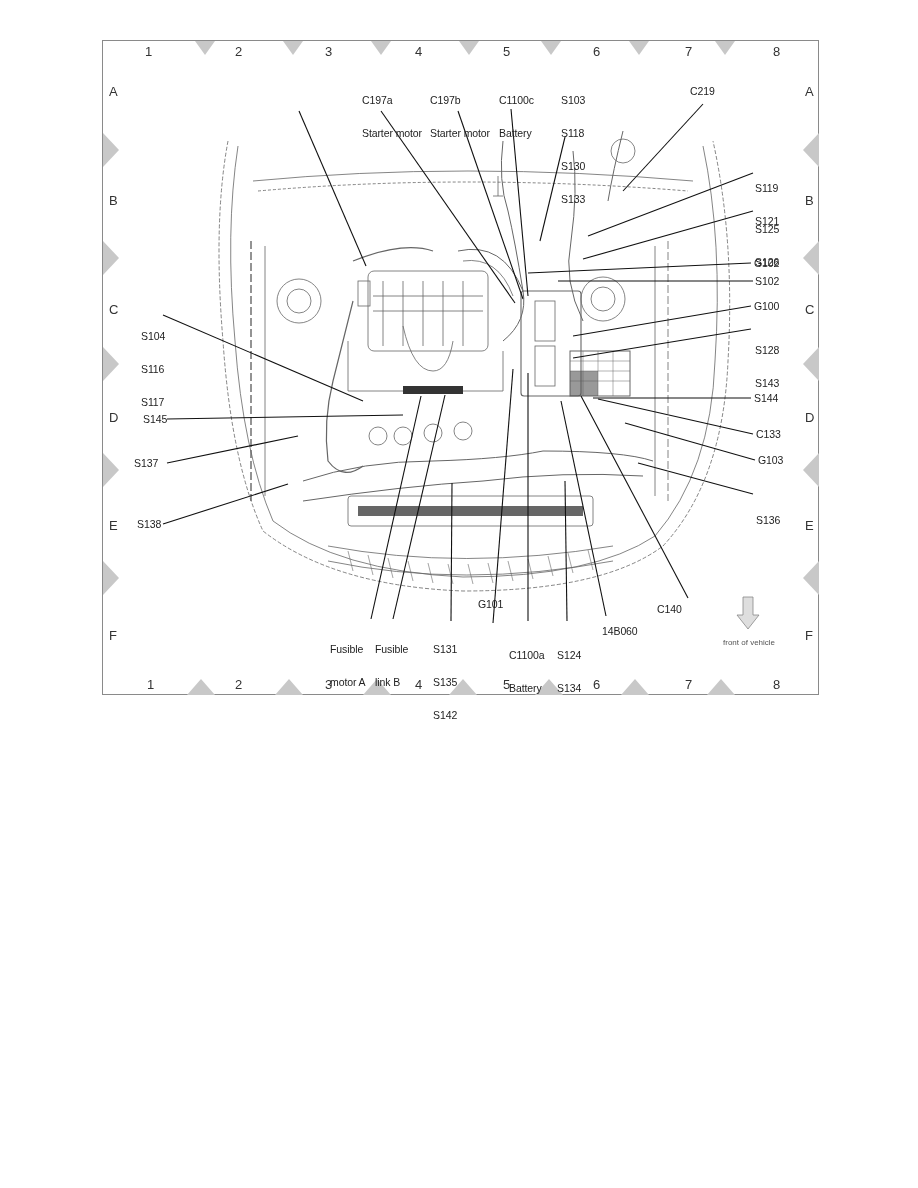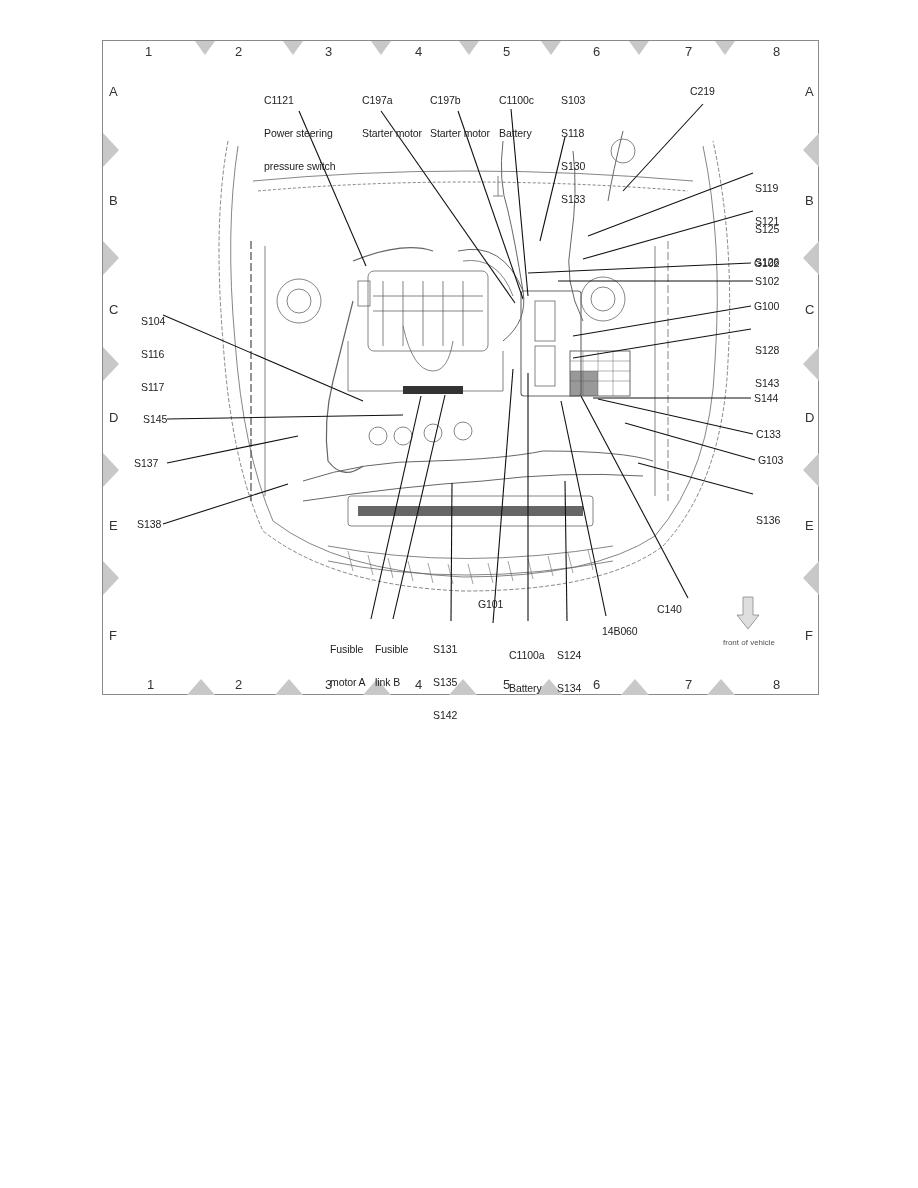--- a/index.html
+++ b/index.html
@@ -197,25 +197,20 @@
   <span class="grid-lbl" style="left:6px;top:477px">E</span>
   <span class="grid-lbl" style="left:6px;top:587px">F</span>
 
   <span class="grid-lbl" style="left:702px;top:43px">A</span>
   <span class="grid-lbl" style="left:702px;top:152px">B</span>
   <span class="grid-lbl" style="left:702px;top:261px">C</span>
   <span class="grid-lbl" style="left:702px;top:369px">D</span>
   <span class="grid-lbl" style="left:702px;top:477px">E</span>
   <span class="grid-lbl" style="left:702px;top:587px">F</span>
 
-  <div class="lbl" style="left:161px;top:32px">
-    <div>C1121</div>
-    <div>Power steering</div>
-    <div>pressure switch</div>
-  </div>
   <div class="lbl" style="left:259px;top:32px">
     <div>C197a</div>
     <div>Starter motor</div>
   </div>
   <div class="lbl" style="left:327px;top:32px">
     <div>C197b</div>
     <div>Starter motor</div>
   </div>
   <div class="lbl" style="left:396px;top:32px">
     <div>C1100c</div>
@@ -242,21 +237,21 @@
   <div class="lbl" style="left:651px;top:260px">G100</div>
   <div class="lbl" style="left:652px;top:282px">
     <div>S128</div>
     <div>S143</div>
   </div>
   <div class="lbl" style="left:651px;top:352px">S144</div>
   <div class="lbl" style="left:653px;top:388px">C133</div>
   <div class="lbl" style="left:655px;top:414px">G103</div>
   <div class="lbl" style="left:653px;top:474px">S136</div>
 
-  <div class="lbl" style="left:38px;top:253px">
+  <div class="lbl" style="left:38px;top:268px">
     <div>S104</div>
     <div>S116</div>
     <div>S117</div>
   </div>
   <div class="lbl" style="left:40px;top:373px">S145</div>
   <div class="lbl" style="left:31px;top:417px">S137</div>
   <div class="lbl" style="left:34px;top:478px">S138</div>
 
   <div class="lbl" style="left:227px;top:581px">
     <div>Fusible</div>

